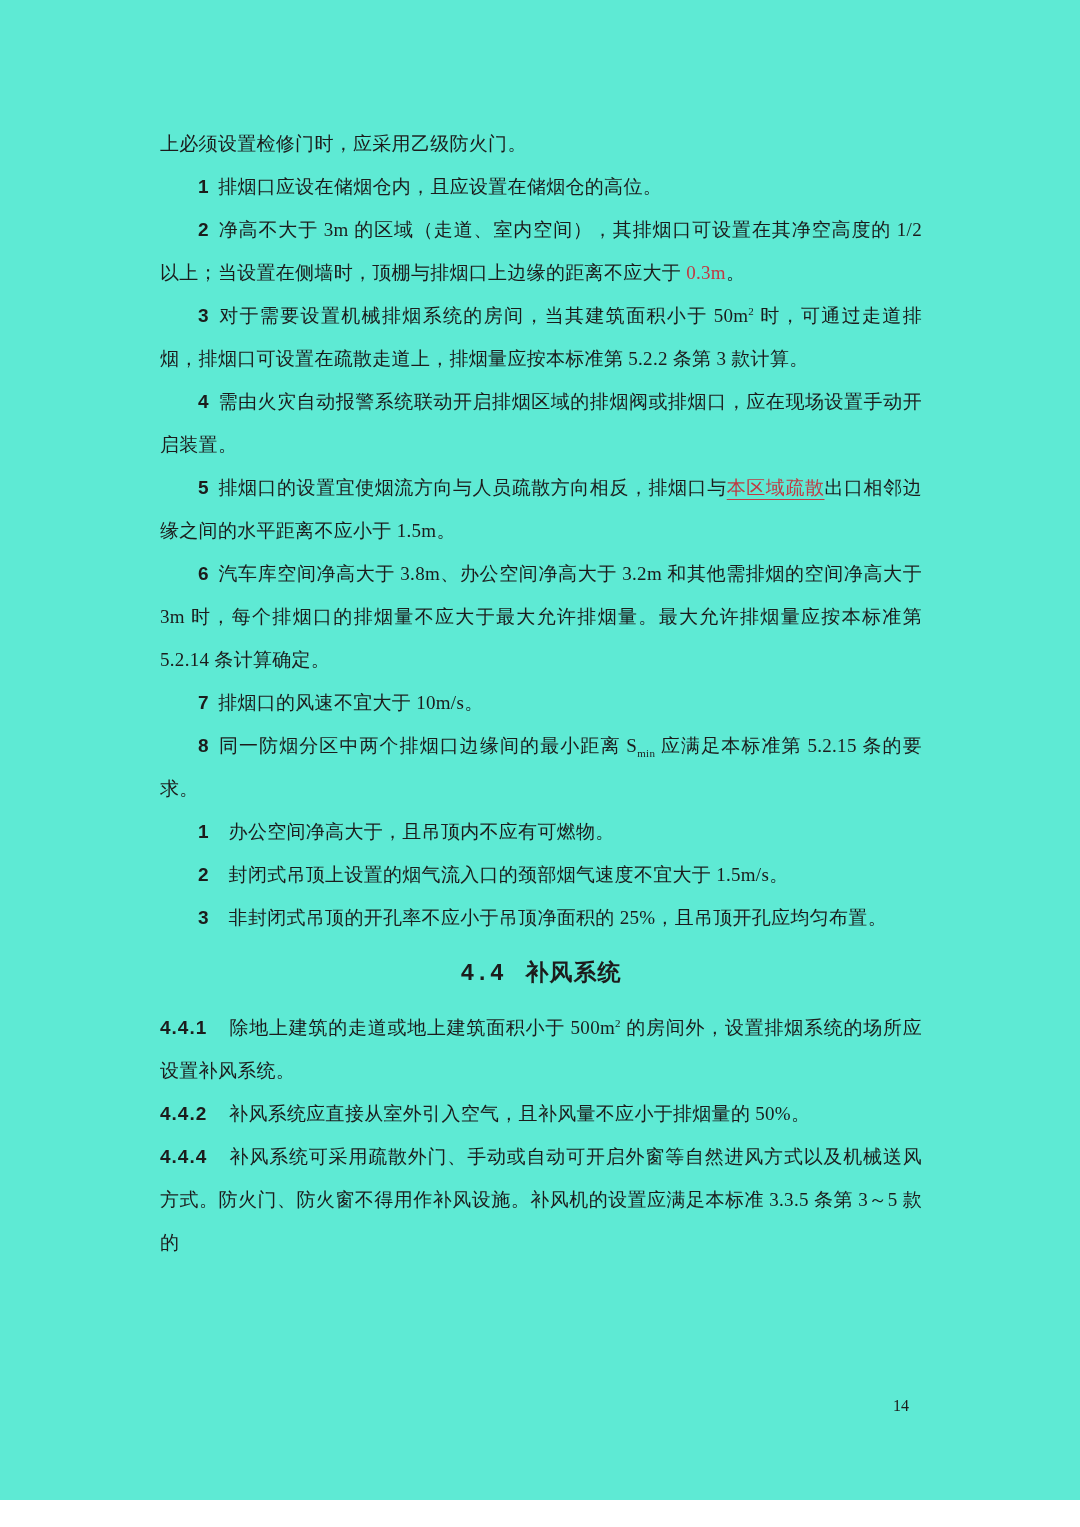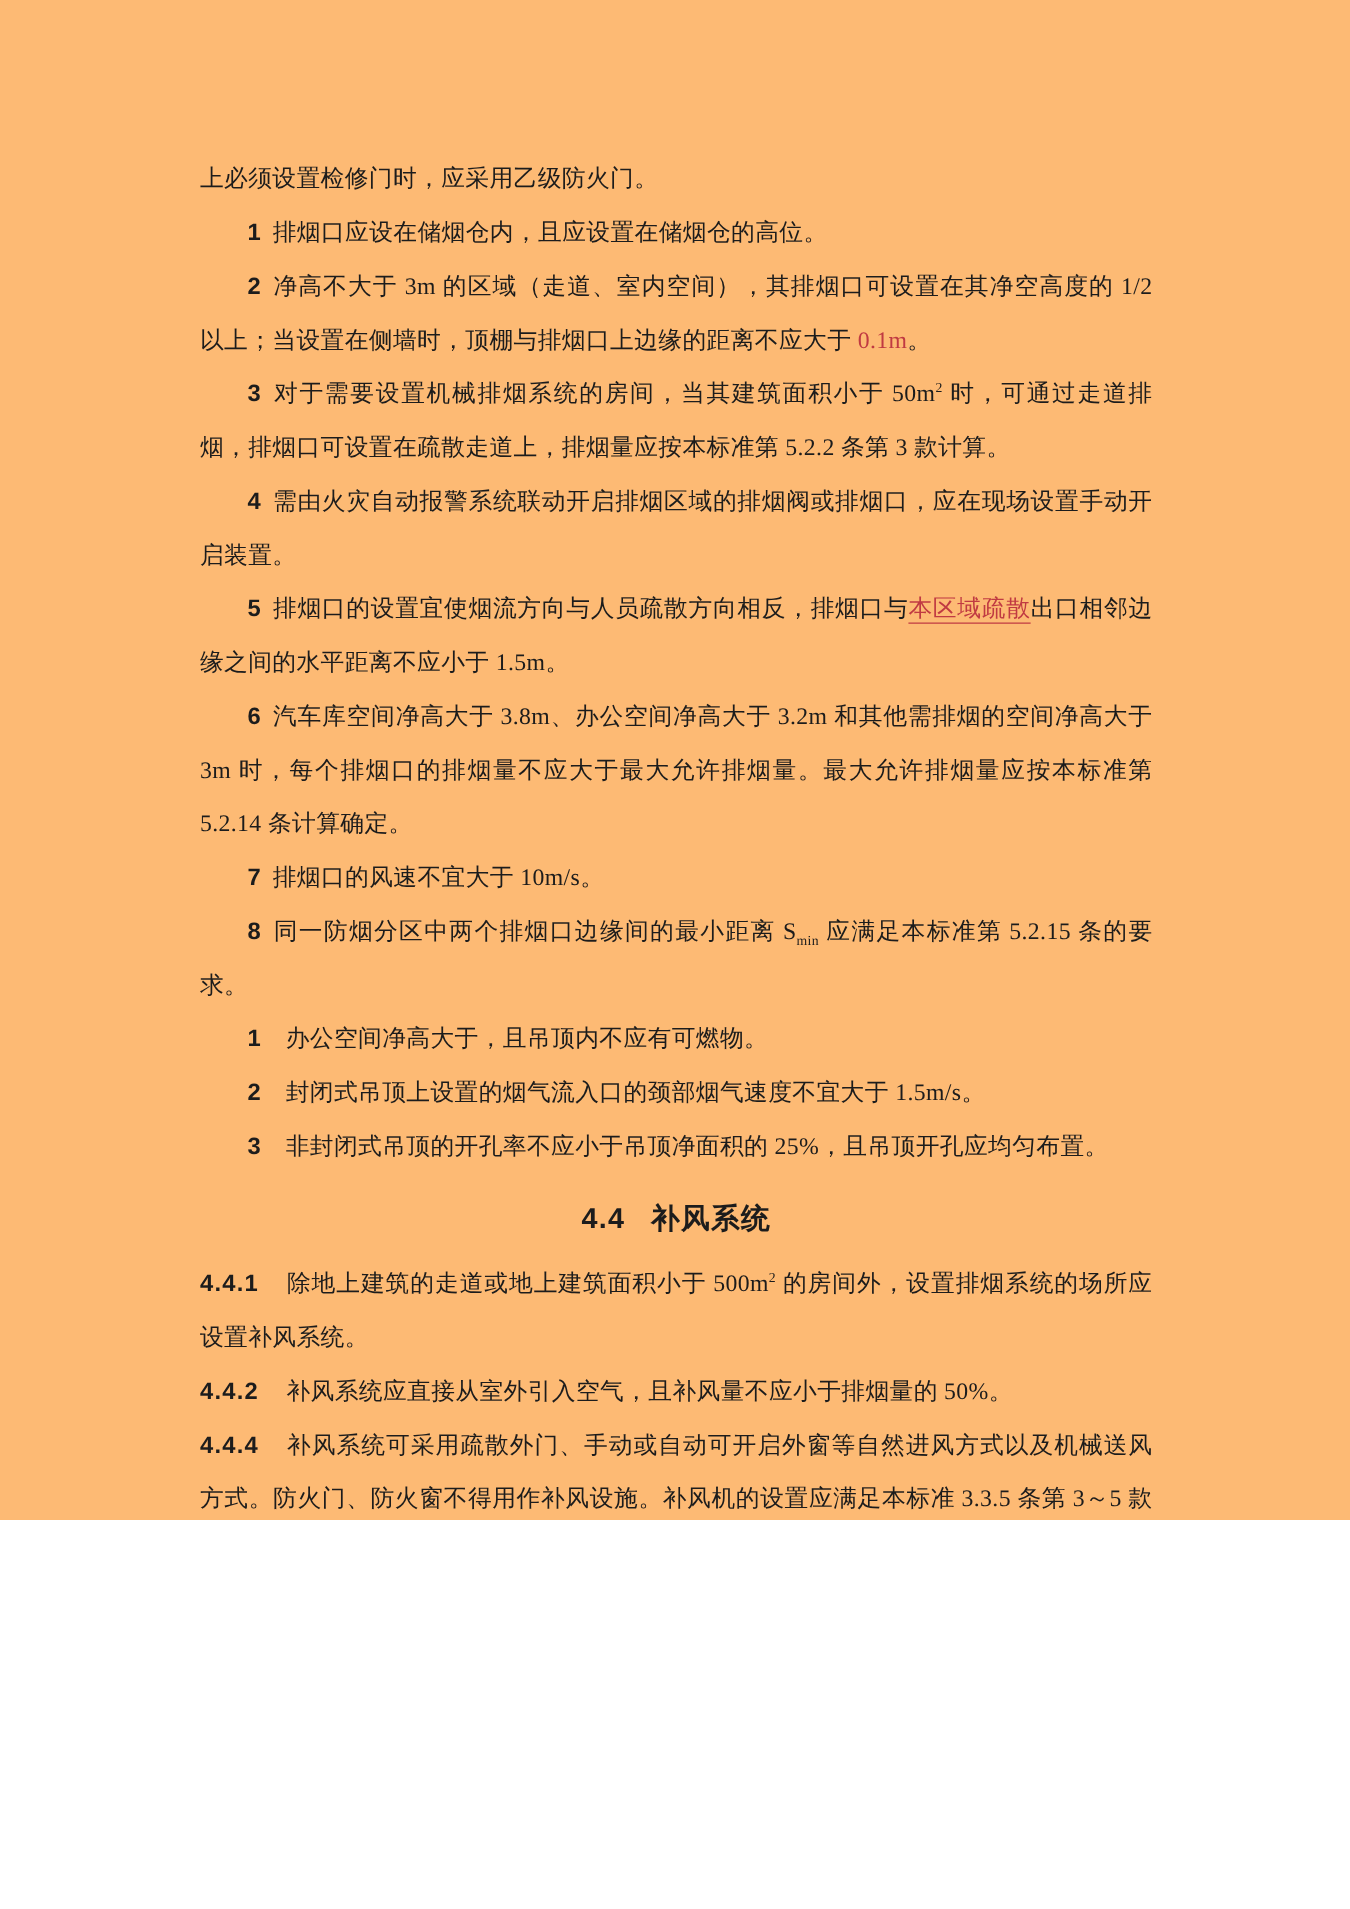--- a/index.html
+++ b/index.html
@@ -3,22 +3,22 @@
 <meta charset="utf-8">
 <style>
   html, body {
     margin: 0;
     padding: 0;
     background: #ffffff;
   }
   .page {
     position: relative;
     width: 1080px;
-    height: 1216px;
-    background: #fdba74;
+    height: 1500px;
+    background: #5eead4;
     color: #1c1c1c;
     font-family: "Liberation Serif", "DejaVu Serif", serif;
     overflow: hidden;
   }
   .doc-body {
     position: absolute;
     left: 160px;
     top: 122px;
     width: 762px;
   }
@@ -48,21 +48,21 @@
     text-decoration: underline;
     text-decoration-color: var(--red-color, #c03a42);
     text-underline-offset: 5px;
   }
   .para sup, .para sub {
     font-size: 11px;
     line-height: 0;
   }
   .section-heading {
     text-align: center;
-    font-family: Liberation Sans, sans-serif;
+    font-family: Liberation Mono, monospace;
     font-weight: bold;
     font-size: 23px;
     line-height: 43px;
     margin: 14px 0 10px 0;
     letter-spacing: 1px;
   }
   .section-heading .heading-number {
     margin-right: 0.9em;
   }
   .page-number {
@@ -74,21 +74,21 @@
     color: #1c1c1c;
   }
 </style>
 </head>
 <body>
 
 <div class="page">
   <div class="doc-body">
       <p class="para plain"><span>上必须设置检修门时，应采用乙级防火门。</span></p>
       <p class="para item"><span class="prefix">1</span><span>排烟口应设在储烟仓内，且应设置在储烟仓的高位。</span></p>
-      <p class="para item"><span class="prefix">2</span><span>净高不大于 3m 的区域（走道、室内空间），其排烟口可设置在其净空高度的 1/2 以上；当设置在侧墙时，顶棚与排烟口上边缘的距离不应大于 </span><span class="seg-red">0.1m</span><span>。</span></p>
+      <p class="para item"><span class="prefix">2</span><span>净高不大于 3m 的区域（走道、室内空间），其排烟口可设置在其净空高度的 1/2 以上；当设置在侧墙时，顶棚与排烟口上边缘的距离不应大于 </span><span class="seg-red">0.3m</span><span>。</span></p>
       <p class="para item"><span class="prefix">3</span><span>对于需要设置机械排烟系统的房间，当其建筑面积小于 50m</span><sup>2</sup><span> 时，可通过走道排烟，排烟口可设置在疏散走道上，排烟量应按本标准第 5.2.2 条第 3 款计算。</span></p>
       <p class="para item"><span class="prefix">4</span><span>需由火灾自动报警系统联动开启排烟区域的排烟阀或排烟口，应在现场设置手动开启装置。</span></p>
       <p class="para item"><span class="prefix">5</span><span>排烟口的设置宜使烟流方向与人员疏散方向相反，排烟口与</span><span class="seg-red-underline">本区域疏散</span><span>出口相邻边缘之间的水平距离不应小于 1.5m。</span></p>
       <p class="para item"><span class="prefix">6</span><span>汽车库空间净高大于 3.8m、办公空间净高大于 3.2m 和其他需排烟的空间净高大于 3m 时，每个排烟口的排烟量不应大于最大允许排烟量。最大允许排烟量应按本标准第 5.2.14 条计算确定。</span></p>
       <p class="para item"><span class="prefix">7</span><span>排烟口的风速不宜大于 10m/s。</span></p>
       <p class="para item"><span class="prefix">8</span><span>同一防烟分区中两个排烟口边缘间的最小距离 S</span><sub>min</sub><span> 应满足本标准第 5.2.15 条的要求。</span></p>
       <p class="para item2"><span class="prefix">1</span><span>办公空间净高大于，且吊顶内不应有可燃物。</span></p>
       <p class="para item2"><span class="prefix">2</span><span>封闭式吊顶上设置的烟气流入口的颈部烟气速度不宜大于 1.5m/s。</span></p>
       <p class="para item2"><span class="prefix">3</span><span>非封闭式吊顶的开孔率不应小于吊顶净面积的 25%，且吊顶开孔应均匀布置。</span></p>
       <div class="section-heading"><span class="heading-number">4.4</span><span class="heading-title">补风系统</span></div>

